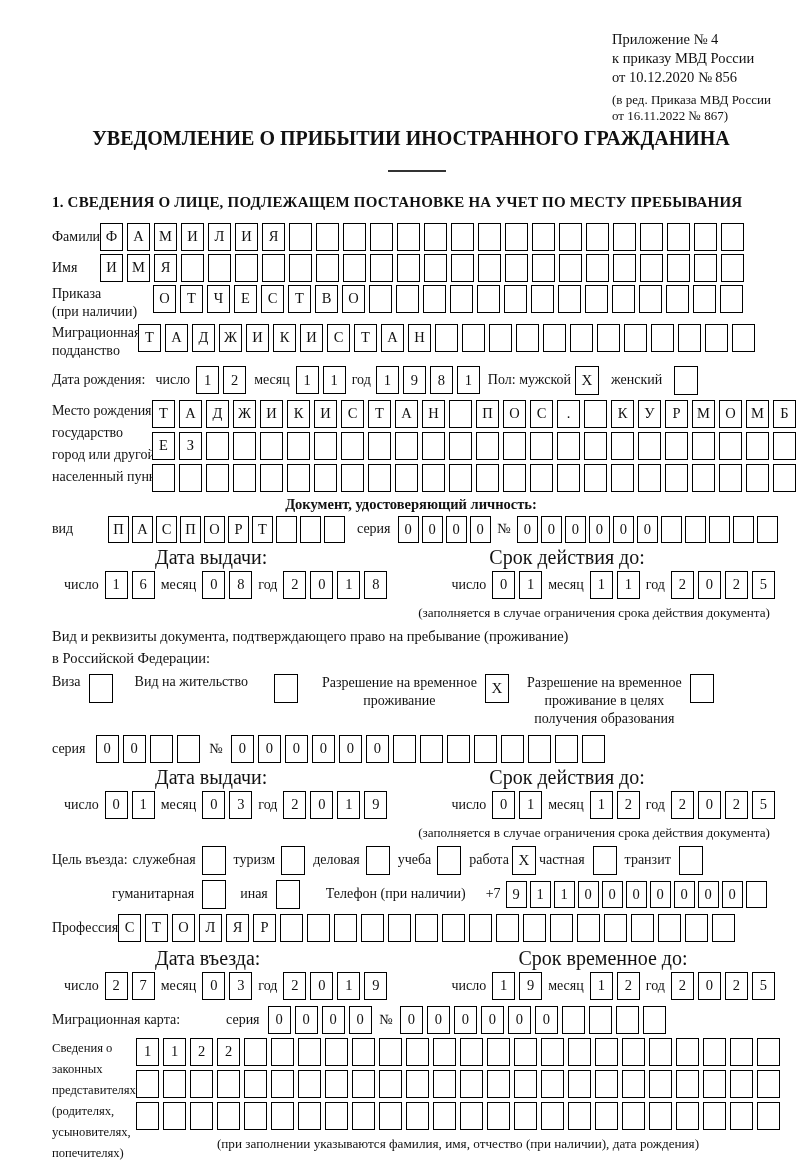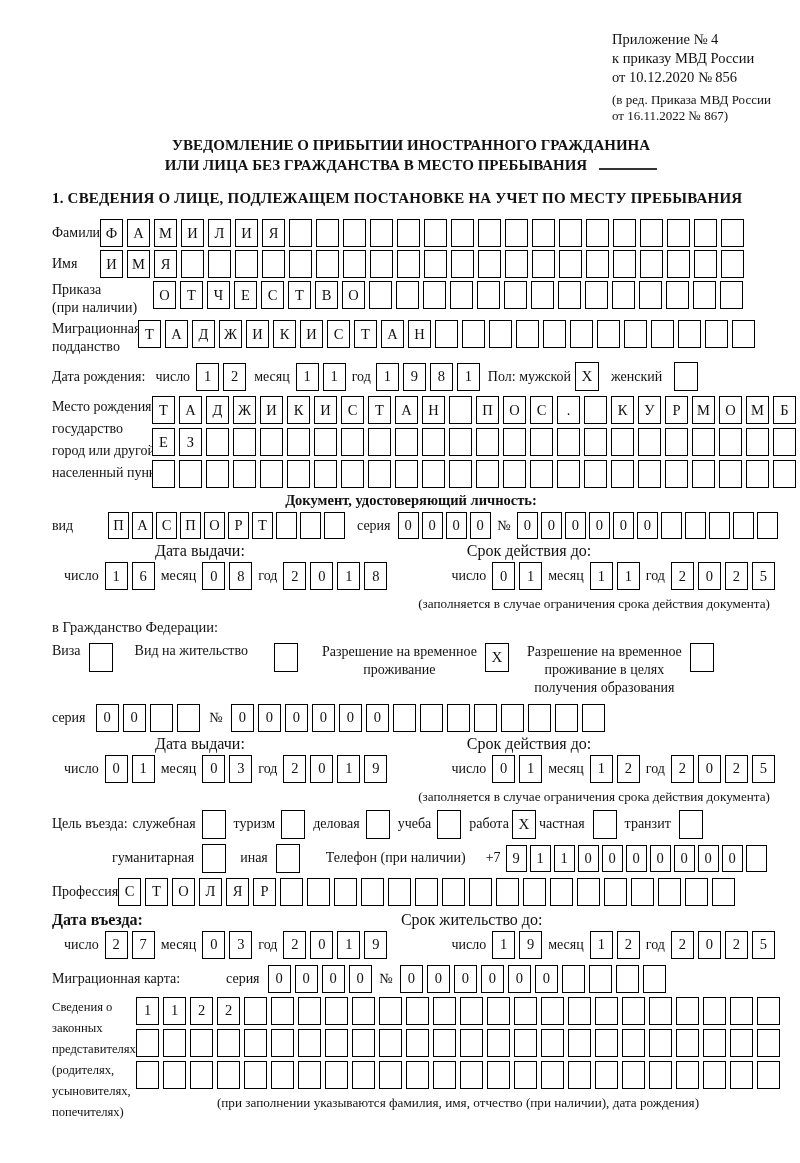--- a/index.html
+++ b/index.html
@@ -2,36 +2,36 @@
 <html><head>
 <meta charset="utf-8">
 <style>
   html,body{margin:0;padding:0;background:#fff;}
   .page{width:800px;height:1163px;box-sizing:border-box;padding:30px 30px 0 52px;
         font-family:"Liberation Serif",serif;color:#111;background:#fff;overflow:hidden;position:relative;}
   .hdr{margin-left:560px;font-size:14.5px;line-height:1.3;}
   .hdr-line{white-space:nowrap;}
   .amend{margin-top:5px;font-size:13px;line-height:1.28;}
   .formlbl{text-align:right;font-weight:bold;font-size:15.5px;margin-top:9px;letter-spacing:.5px;}
-  .title{text-align:center;font-weight:bold;font-size:15px;line-height:1.38;margin-top:10px;}
+  .title{text-align:center;font-weight:bold;font-size:20px;line-height:1.38;}
   .blank{display:inline-block;width:58px;border-bottom:2px solid #333;margin-left:12px;}
   .sect{font-weight:bold;font-size:15px;margin-top:14px;white-space:nowrap;letter-spacing:.2px;}
   .frow{display:flex;align-items:center;margin-top:3px;}
   .frow.top{align-items:flex-start;}
   .lbl{font-size:14px;flex:none;}
   .lbl2{font-size:14px;line-height:18px;flex:none;}
   .cells{display:flex;gap:4px;flex:none;}
   .cells.sm{gap:3px;}
   .cell{width:23px;height:28px;border:1.5px solid #000;box-sizing:border-box;display:flex;
         align-items:center;justify-content:center;font-size:14.5px;flex:none;background:#fff;}
   .cells.sm .cell{width:21px;height:27px;}
   .cbox{width:24px;height:29px;border:1.6px solid #000;box-sizing:border-box;display:flex;
         align-items:center;justify-content:center;font-size:15px;flex:none;background:#fff;}
   .colcells{display:flex;flex-direction:column;gap:4px;}
-  .dlabels{display:flex;font-size:16px;margin-top:3px;}
+  .dlabels{display:flex;font-size:20px;margin-top:3px;}
   .dgroup{display:flex;align-items:center;gap:6px;}
   .note{font-size:13.2px;text-align:right;margin-top:6px;}
   .dochead{text-align:center;font-weight:bold;font-size:14.5px;margin-top:4px;}
   .restext{font-size:14.5px;margin-top:4px;line-height:1.55;}
   .opt{display:flex;align-items:flex-start;gap:8px;}
   .optlines{text-align:center;font-size:14px;line-height:18px;}
   .optline{display:block;}
   .reps{display:flex;align-items:flex-start;margin-top:4px;}
   .replbl{width:84px;font-size:12.6px;line-height:21px;flex:none;}
   .repnote{font-size:13.2px;text-align:center;margin-top:6px;}
@@ -48,21 +48,21 @@
     <div class="hdr-line">от 10.12.2020 № 856</div>
     <div class="amend">
       <div class="hdr-line">(в ред. Приказа МВД России</div>
       <div class="hdr-line">от 16.11.2022 № 867)</div>
     </div>
   </div>
 
 
   <div class="title">
     <div>УВЕДОМЛЕНИЕ О ПРИБЫТИИ ИНОСТРАННОГО ГРАЖДАНИНА</div>
-    <div><span>ИЛИ ЛИЦА БЕЗ ГРАЖДАНСТВА В МЕСТО ПРЕБЫВАНИЯ</span><span class="blank"></span></div>
+    <div><span class="blank"></span></div>
   </div>
 
   <div class="sect">1. СВЕДЕНИЯ О ЛИЦЕ, ПОДЛЕЖАЩЕМ ПОСТАНОВКЕ НА УЧЕТ ПО МЕСТУ ПРЕБЫВАНИЯ</div>
 
   <div class="frow" style="margin-top:12px;">
     <span class="lbl" style="width:48px;">Фамилия</span>
     <span class="cells">
         <span class="cell">Ф</span>
         <span class="cell">А</span>
         <span class="cell">М</span>
@@ -378,21 +378,22 @@
           <span class="cell">0</span>
           <span class="cell">2</span>
           <span class="cell">5</span>
         </span>
     </span>
   </div>
 
   <div class="note">(заполняется в случае ограничения срока действия документа)</div>
 
   <div class="restext">
-    <div>в Гражданство Федерации:</div>
+    <div>Вид и реквизиты документа, подтверждающего право на пребывание (проживание)</div>
+    <div>в Российской Федерации:</div>
   </div>
 
   <div class="frow top" style="margin-top:4px;">
     <span class="opt">
       <span class="lbl">Виза</span>
       <span class="cbox"></span>
     </span>
     <span class="opt" style="margin-left:22px;text-align:right;">
       <span class="lbl">Вид на жительство</span>
       <span class="cbox" style="margin-left:18px;"></span>
@@ -552,22 +553,22 @@
         <span class="cell"></span>
         <span class="cell"></span>
         <span class="cell"></span>
         <span class="cell"></span>
         <span class="cell"></span>
         <span class="cell"></span>
       </span>
   </div>
 
   <div class="dlabels" style="margin-top:5px;">
-    <span style="font-weight:bold;">Дата въезда:</span>
-    <span style="margin-left:258px;">Срок жительство до:</span>
+    <span style="margin-left:103px;">Дата въезда:</span>
+    <span style="margin-left:258px;">Срок временное до:</span>
   </div>
 
   <div class="frow" style="margin-top:2px;">
     <span class="dgroup" style="margin-left:12px;">
       <span class="lbl">число</span>
         <span class="cells">
           <span class="cell">2</span>
           <span class="cell">7</span>
         </span>
       <span class="lbl">месяц</span>

